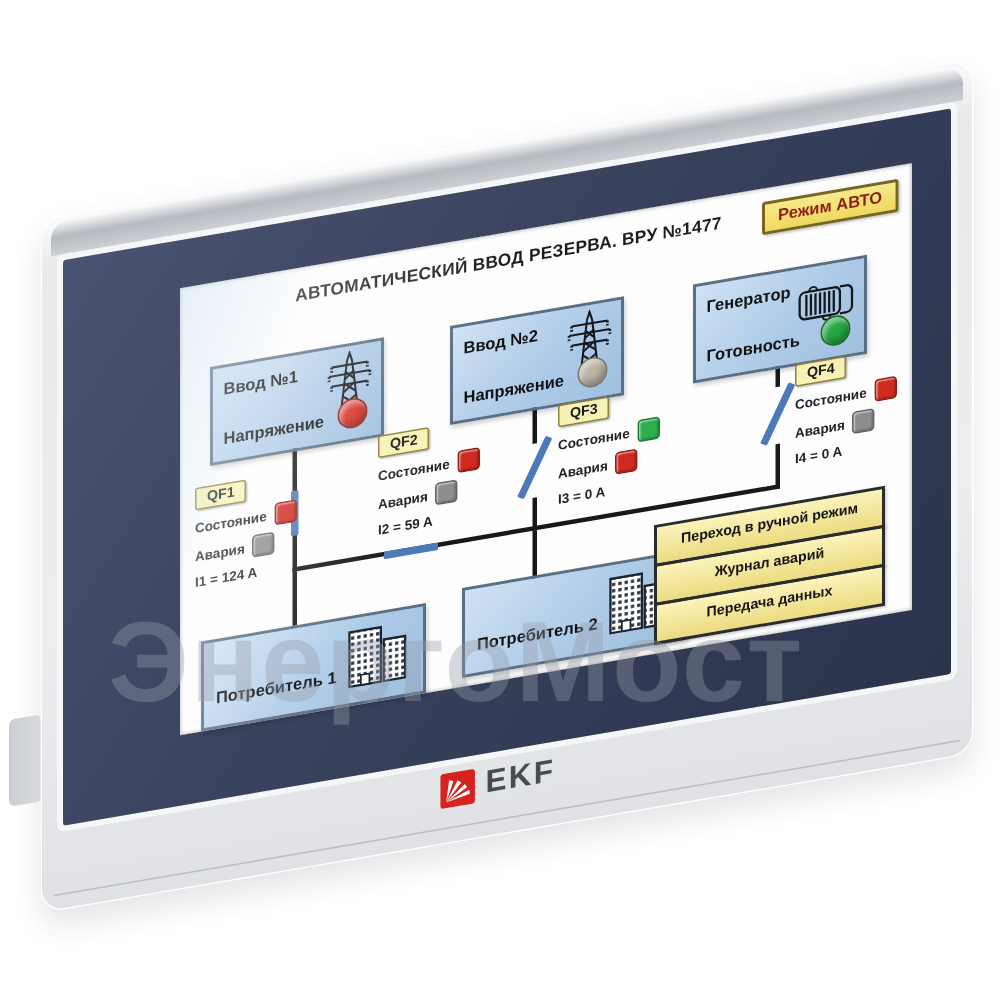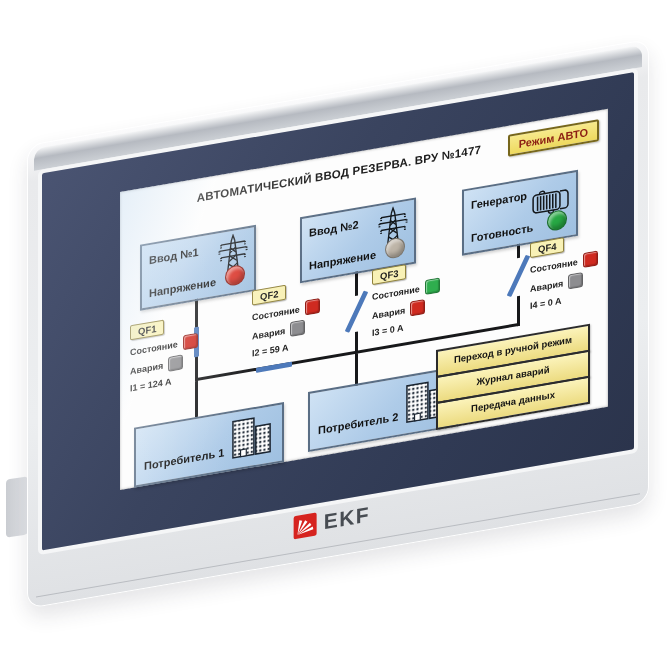--- a/index.html
+++ b/index.html
@@ -261,13 +261,14 @@
             </svg>
           </span>
           <span class="ekf-text">EKF</span>
         </div>
         <div class="seam"></div>
       </div>
 
     </div>
   </div>
 
+  <div class="watermark">ЭнергоМост</div>
 </div>
 
 </body></html>

